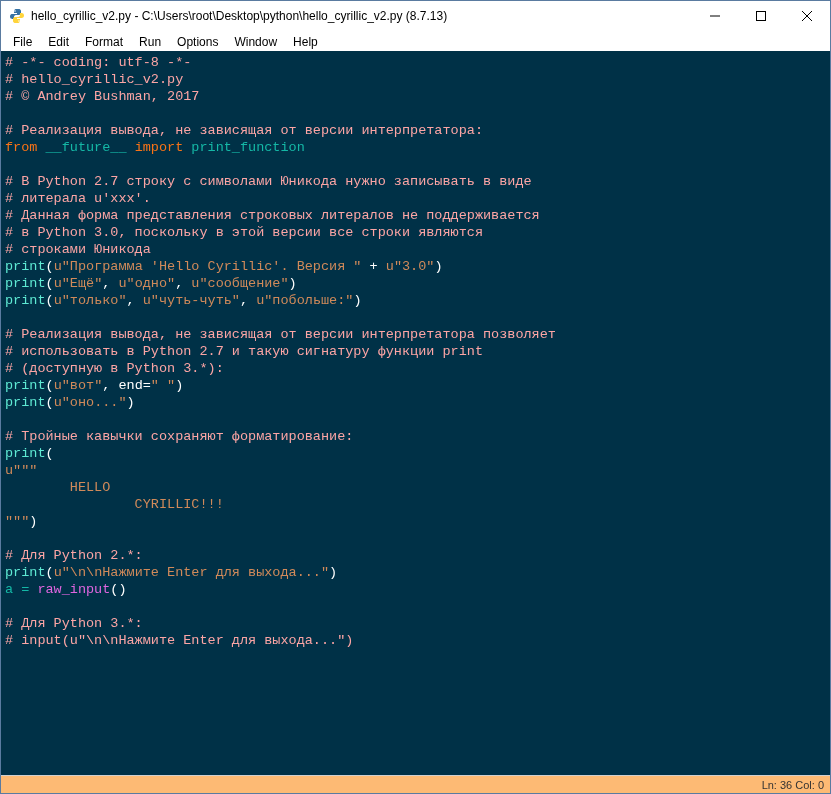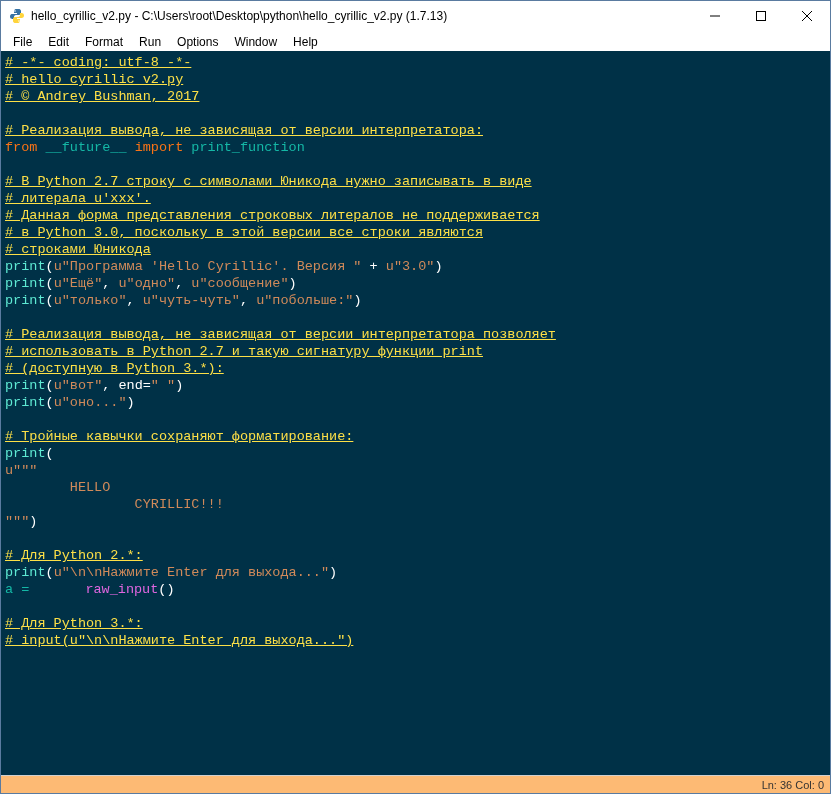--- a/index.html
+++ b/index.html
@@ -5,40 +5,40 @@
 * { margin: 0; padding: 0; box-sizing: border-box; }
 body { font-family: "Segoe UI", Tahoma, sans-serif; font-size: 12px; background: #fff; width: 831px; height: 794px; border: 1px solid #5a7ba0; display: flex; flex-direction: column; }
 .titlebar { height: 30px; background: #fff; display: flex; align-items: center; padding: 0 0 0 8px; }
 .titlebar .icon { width: 16px; height: 16px; margin-right: 6px; display: flex; align-items: center; justify-content: center; }
 .titlebar .title { flex: 1; font-size: 12px; color: #000; white-space: nowrap; overflow: hidden; }
 .titlebar .wbtn { width: 46px; height: 30px; display: flex; align-items: center; justify-content: center; color: #000; }
 .menubar { height: 20px; background: #fff; display: flex; align-items: flex-end; padding: 0 4px; border-bottom: 0; }
 .menubar .mitem { padding: 2px 8px; font-size: 12px; color: #000; }
 .editor { flex: 1; background: #003147; color: #fff; font-family: Consolas, "Courier New", monospace; font-size: 13.5px; line-height: 17px; padding: 3px 4px; overflow: auto; white-space: pre; }
 .statusbar { height: 18px; background: #fdba74; border-top: 1px solid #d0d0d0; display: flex; align-items: center; justify-content: flex-end; padding: 0 6px; font-size: 11px; color: #333; }
-.c-comment { color: #fde047; text-decoration: underline; }
+.c-comment { color: #fca5a5; }
 .c-kw      { color: #f97316; }
 .c-builtin { color: #5eead4; }
 .c-str     { color: #d08a5a; }
 .c-op      { color: #ffffff; }
-.c-def     { color: #e066e0; margin-left: 48px; }
+.c-def     { color: #e066e0; }
 .c-name    { color: #14b8a6; font-family: Liberation Mono, monospace; }
 svg { display: block; }
 </style>
 </head>
 <body>
 
 <div class="titlebar">
   <span class="icon">
     <svg width="16" height="16" viewBox="0 0 16 16">
         <path d="M7.5 1C5 1 5 3 5 3v2h3v1H3.5S1 6 1 8.5 3.5 11 3.5 11H5V9c0-1 .5-2 2-2h3c1.5 0 2-1 2-2V3s0-2-2.5-2zM6 2.2a.8.8 0 110 1.6.8.8 0 010-1.6z" fill="#3672a4"></path>
         <path d="M8.5 15C11 15 11 13 11 13v-2H8v-1h4.5S15 10 15 7.5 12.5 5 12.5 5H11v2c0 1-.5 2-2 2H6c-1.5 0-2 1-2 2v2s0 2 2.5 2zM10 13.8a.8.8 0 110-1.6.8.8 0 010 1.6z" fill="#ffd43b"></path>
       </svg>
   </span>
-  <span class="title">hello_cyrillic_v2.py - C:\Users\root\Desktop\python\hello_cyrillic_v2.py (1.7.13)</span>
+  <span class="title">hello_cyrillic_v2.py - C:\Users\root\Desktop\python\hello_cyrillic_v2.py (8.7.13)</span>
   <div class="wbtn">
       <svg width="10" height="10">
         <line x1="0" y1="5" x2="10" y2="5" stroke="currentColor" stroke-width="1"></line>
       </svg>
     </div>
   <div class="wbtn">
       <svg width="10" height="10">
         <rect x="0.5" y="0.5" width="9" height="9" fill="none" stroke="currentColor" stroke-width="1"></rect>
       </svg>
     </div>

